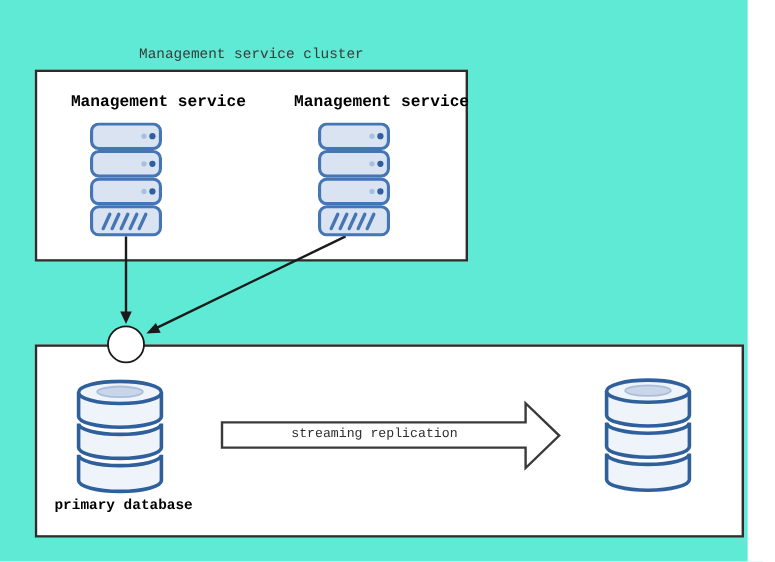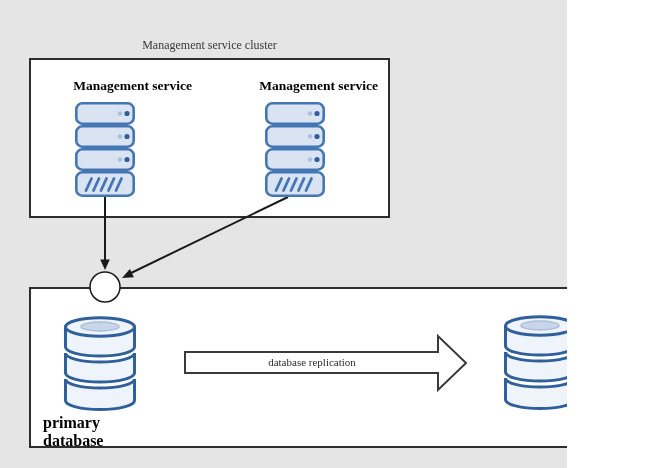--- a/index.html
+++ b/index.html
@@ -1,41 +1,41 @@
 <!DOCTYPE html>
 <html><head>
 <meta charset="utf-8">
 <style>
   html,body { margin:0; padding:0; background:#ffffff; }
   #canvas {
-    position:relative; width:567px; height:468px; background:#e5e5e5;
-    font-family:Liberation Serif, serif; overflow:hidden;
+    position:relative; width:623px; height:468px; background:#5eead4;
+    font-family:Liberation Mono, monospace; overflow:hidden;
   }
   .cluster-box {
     position:absolute; border:2px solid #2d2d2d; background:#ffffff; z-index:1;
   }
   #mgmt-box { left:29px; top:58px;  width:357px; height:156px; }
   #pg-box   { left:29px; top:287px; width:587px; height:157px; }
 
   .cluster-title {
     position:absolute; font-size:12px; color:#3a3a3a; text-align:center; z-index:3;
   }
   #mgmt-title { left:29px; top:38px;  width:361px; }
   #pg-title   { left:29px; top:264px; width:591px; }
 
   .node-label {
     position:absolute; font-size:13.5px; font-weight:bold; color:#000;
-    text-align:right; z-index:3;
+    text-align:center; z-index:3;margin-left:20px;
   }
   #ms-label-1 { left:32px;  top:78px; width:160px; }
   #ms-label-2 { left:218px; top:78px; width:160px; }
 
   .db-label {
-    position:absolute; font-size:16px; font-weight:bold; color:#000;
-    text-align:left; z-index:3;
+    position:absolute; font-size:12px; font-weight:bold; color:#000;
+    text-align:center; z-index:3;
   }
   #primary-label { left:43px;  top:414px; width:120px; }
   #standby-label { left:485px; top:414px; width:120px; }
 
   #replication-label {
     position:absolute; left:190px; top:356px; width:244px; text-align:center;
     font-size:11px; color:#2d2d2d; z-index:3;
   }
 
   .icon { position:absolute; z-index:3; }
@@ -138,15 +138,15 @@
     <g stroke="#30609c" stroke-width="3" fill="#eff3fa">
       <path d="M2.5 11 L2.5 31 A34.5 9 0 0 0 71.5 31 L71.5 11"></path>
       <path d="M2.5 37 A34.5 9 0 0 0 71.5 37 L71.5 57 A34.5 9 0 0 1 2.5 57 Z"></path>
       <path d="M2.5 63 A34.5 9 0 0 0 71.5 63 L71.5 84.5 A34.5 9 0 0 1 2.5 84.5 Z"></path>
       <ellipse cx="37" cy="11" rx="34.5" ry="9.2"></ellipse>
     </g>
     <ellipse cx="37" cy="10.5" rx="19" ry="4.4" fill="#c9d5e8" stroke="#aabdd9" stroke-width="1.5"></ellipse>
   </svg>
 
   <div class="db-label" id="primary-label">primary database</div>
-  <div id="replication-label">database replication</div>
+  <div id="replication-label">streaming replication</div>
 
 </div>
 
 </body></html>

